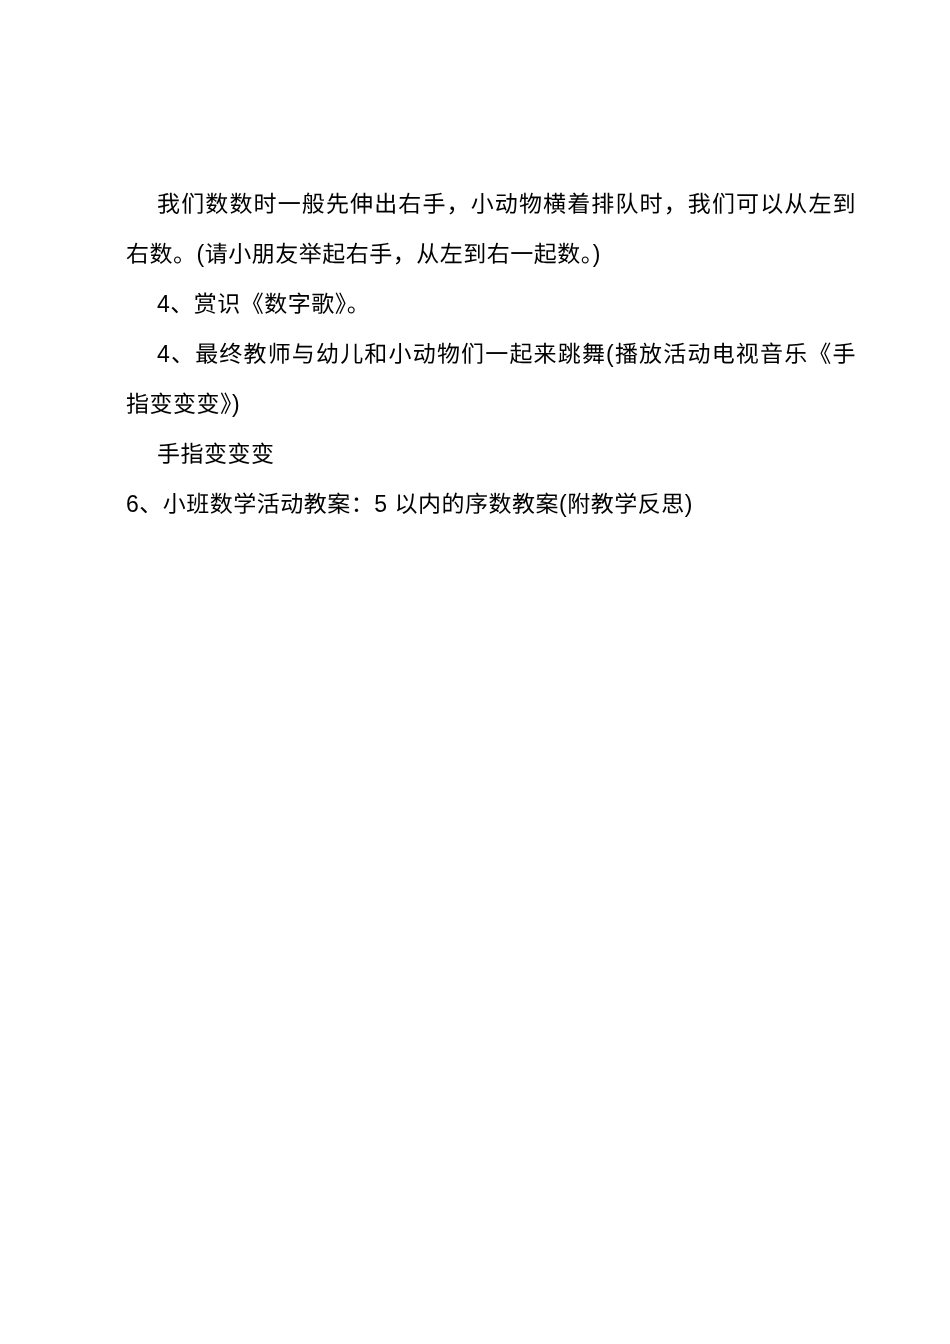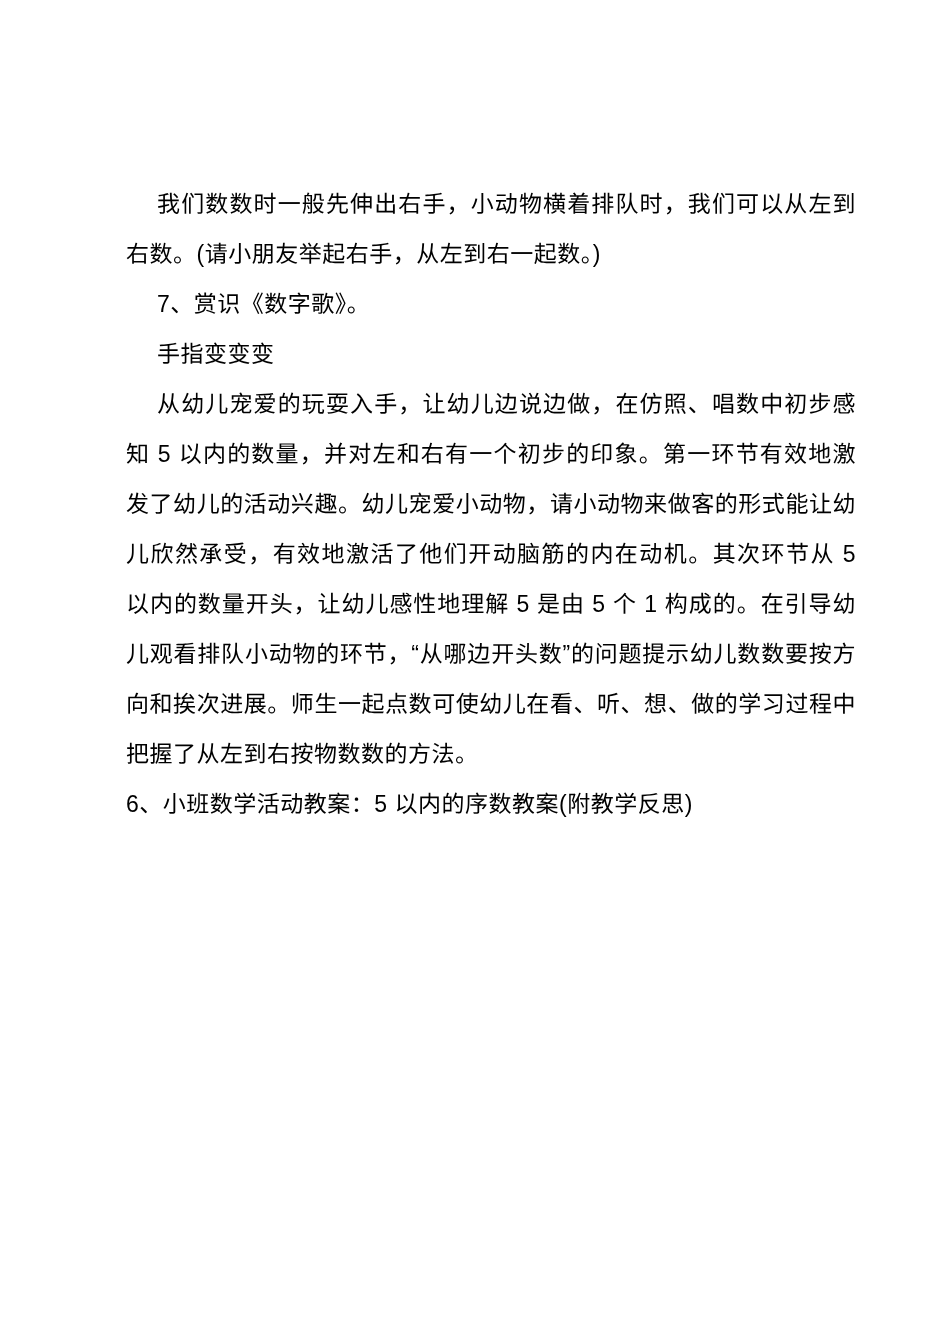--- a/index.html
+++ b/index.html
@@ -33,18 +33,18 @@
   .para.indent {
     text-indent: 31px;
   }
 </style>
 </head>
 <body>
 
 <div class="page">
   <div class="content">
     <p class="para indent">我们数数时一般先伸出右手，小动物横着排队时，我们可以从左到右数。(请小朋友举起右手，从左到右一起数。)</p>
-    <p class="para indent">7、赏识《数字歌》。</p>
+    <p class="para indent">4、赏识《数字歌》。</p>
+    <p class="para indent">4、最终教师与幼儿和小动物们一起来跳舞(播放活动电视音乐《手指变变变》)</p>
     <p class="para indent">手指变变变</p>
-    <p class="para indent">从幼儿宠爱的玩耍入手，让幼儿边说边做，在仿照、唱数中初步感知 5 以内的数量，并对左和右有一个初步的印象。第一环节有效地激发了幼儿的活动兴趣。幼儿宠爱小动物，请小动物来做客的形式能让幼儿欣然承受，有效地激活了他们开动脑筋的内在动机。其次环节从 5 以内的数量开头，让幼儿感性地理解 5 是由 5 个 1 构成的。在引导幼儿观看排队小动物的环节，“从哪边开头数”的问题提示幼儿数数要按方向和挨次进展。师生一起点数可使幼儿在看、听、想、做的学习过程中把握了从左到右按物数数的方法。</p>
     <p class="para">6、小班数学活动教案：5 以内的序数教案(附教学反思)</p>
   </div>
 </div>
 
 </body></html>

